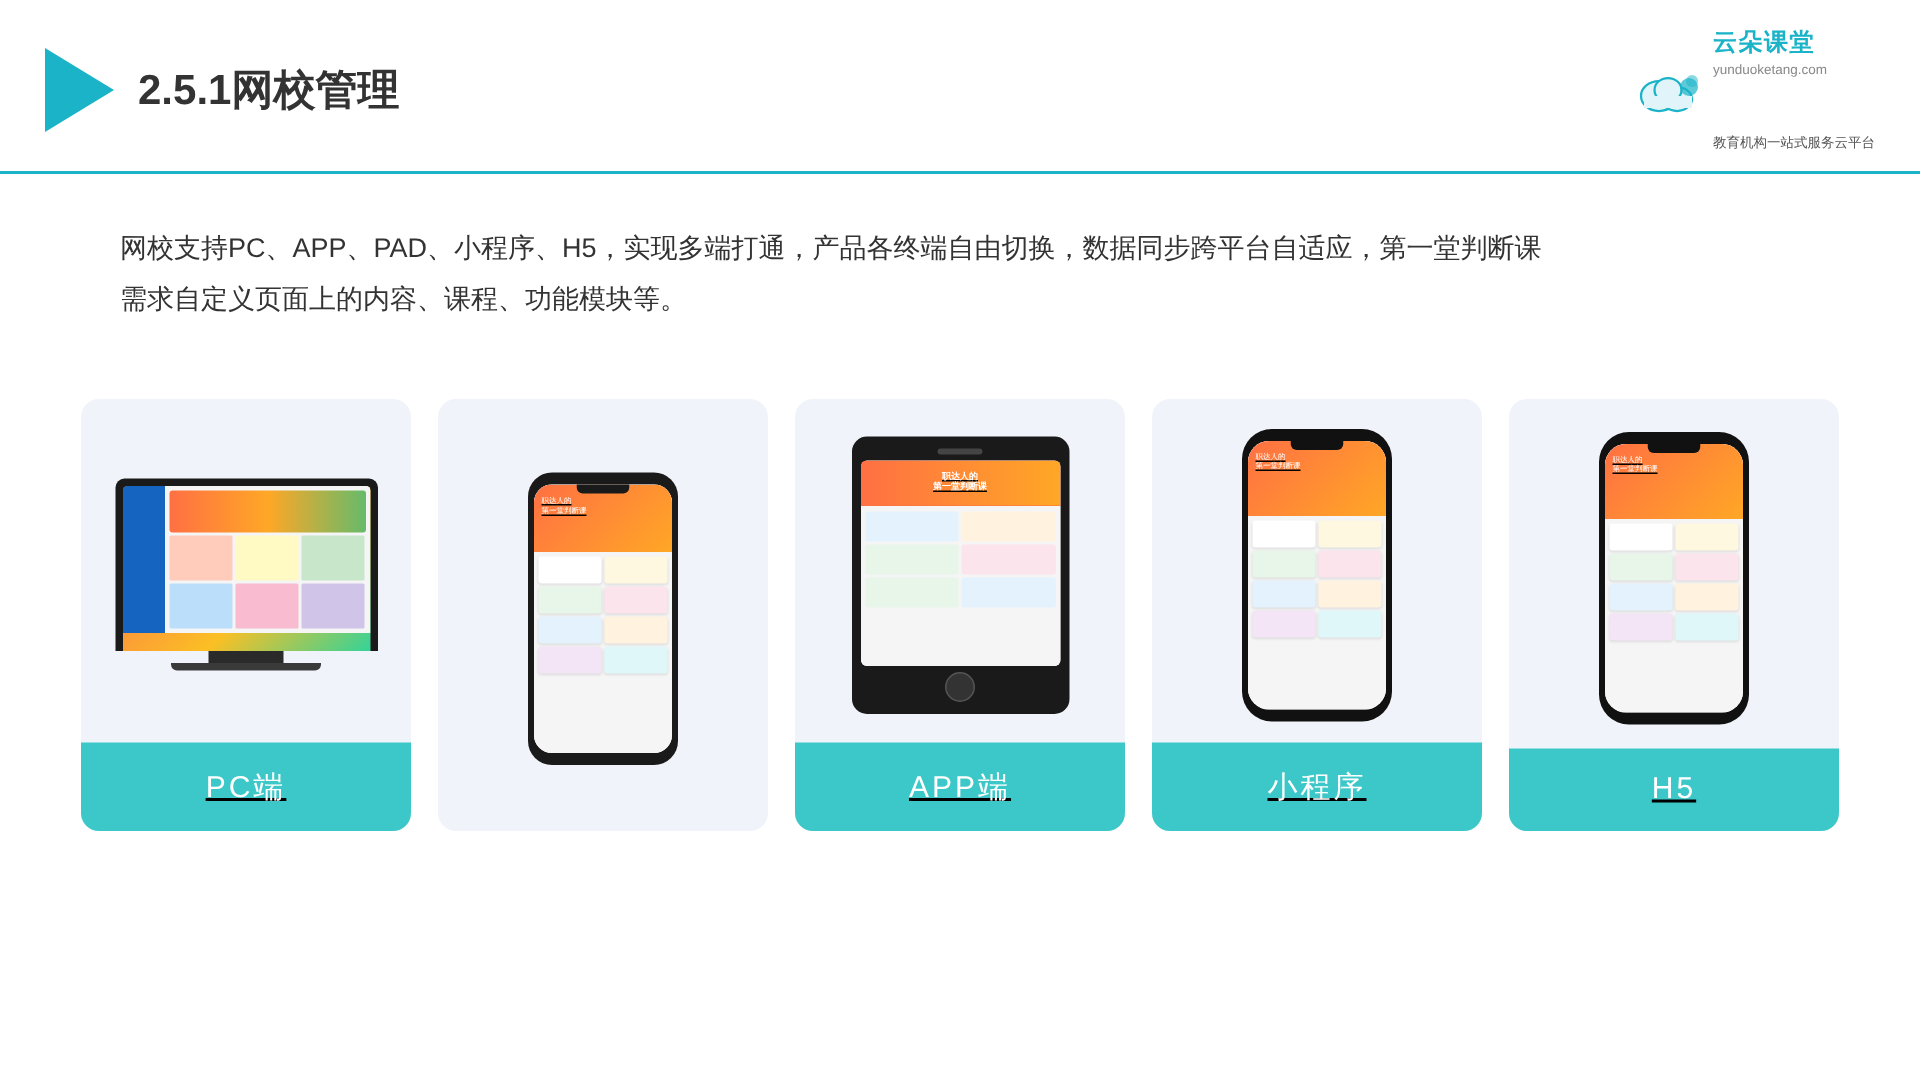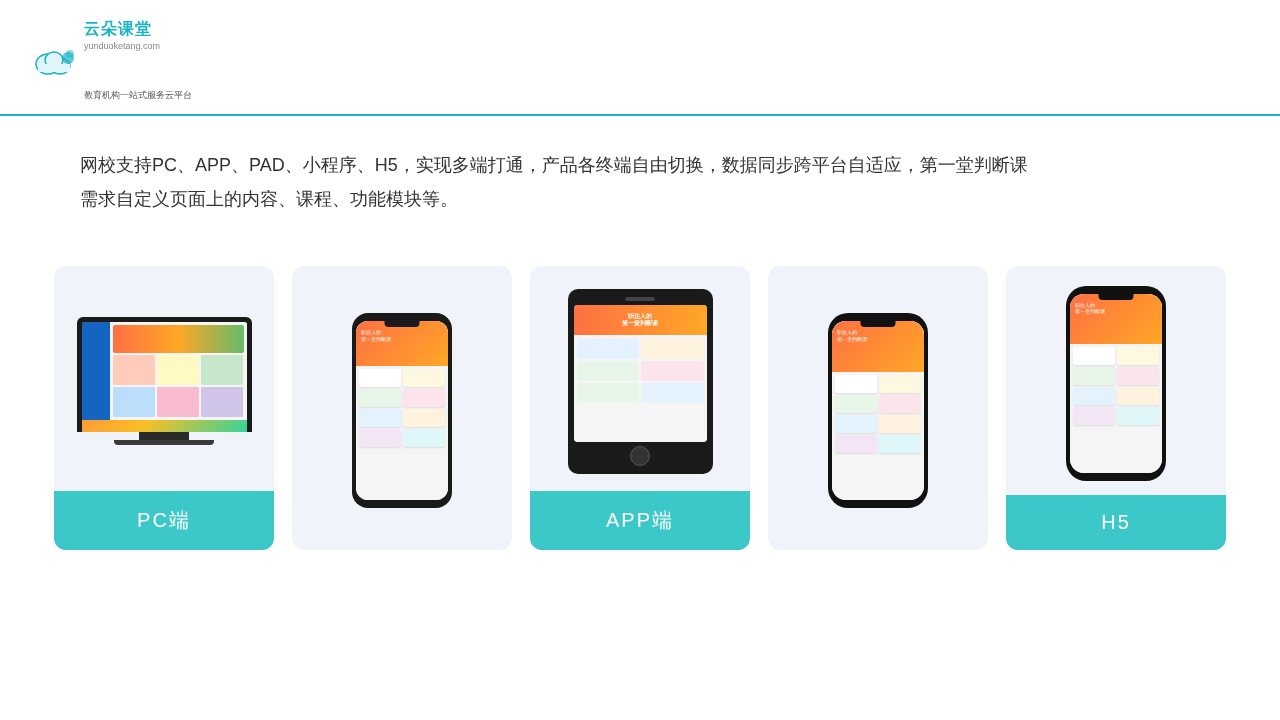--- a/index.html
+++ b/index.html
@@ -89,20 +89,21 @@
       margin-top: 10px;
     }
 
     .card {
       width: 220px;
       background: #f0f4fa;
       border-radius: 12px;
       overflow: hidden;
       display: flex;
       flex-direction: column;
+      text-decoration: underline;
     }
 
     .card-image-area {
       flex: 1;
       display: flex;
       align-items: center;
       justify-content: center;
       padding: 20px 14px 14px 14px;
       min-height: 200px;
     }
@@ -332,20 +333,24 @@
     
     .cloud-svg {
       width: 48px;
       height: 32px;
     }
   </style>
 </head>
 <body>
 
 <div class="header">
+  <div class="header-left">
+    <div class="logo-triangle"></div>
+    <h1 class="page-title">2.5.1网校管理</h1>
+  </div>
   <div class="header-right brand-logo">
     <svg class="cloud-svg" viewBox="0 0 48 32" fill="none" xmlns="http://www.w3.org/2000/svg">
       <ellipse cx="18" cy="20" rx="12" ry="10" fill="#e0f4fa" stroke="#1ab3c8" stroke-width="1.5"></ellipse>
       <ellipse cx="30" cy="22" rx="10" ry="8" fill="#e0f4fa" stroke="#1ab3c8" stroke-width="1.5"></ellipse>
       <ellipse cx="24" cy="16" rx="9" ry="8" fill="#e0f4fa" stroke="#1ab3c8" stroke-width="1.5"></ellipse>
       <rect x="8" y="20" width="32" height="8" fill="#e0f4fa"></rect>
       <circle cx="38" cy="14" r="6" fill="#1ab3c8" opacity="0.7"></circle>
       <circle cx="40" cy="10" r="4" fill="#1ab3c8" opacity="0.5"></circle>
     </svg>
     <div class="brand-text-wrap">
@@ -475,20 +480,21 @@
               </div>
               <div class="phone-card-row">
                 <div class="phone-mini-card" style="background:#f3e5f5;"></div>
                 <div class="phone-mini-card" style="background:#e0f7fa;"></div>
               </div>
             </div>
           </div>
         </div>
       </div>
     </div>
+    <div class="card-label">小程序</div>
   </div>
 
   <div class="card">
     <div class="card-image-area">
       <div class="phone-mock" style="background:#111; border-radius:20px;">
         <div class="phone-notch" style="background:#111;"></div>
         <div class="phone-screen" style="border-radius:14px;">
           <div class="phone-content">
             <div class="phone-top-bar" style="background: linear-gradient(135deg, #ff7043, #ffa726); height:28%;">
               <div class="phone-top-text" style="font-size:5px;">职达人的<br>第一堂判断课</div>

